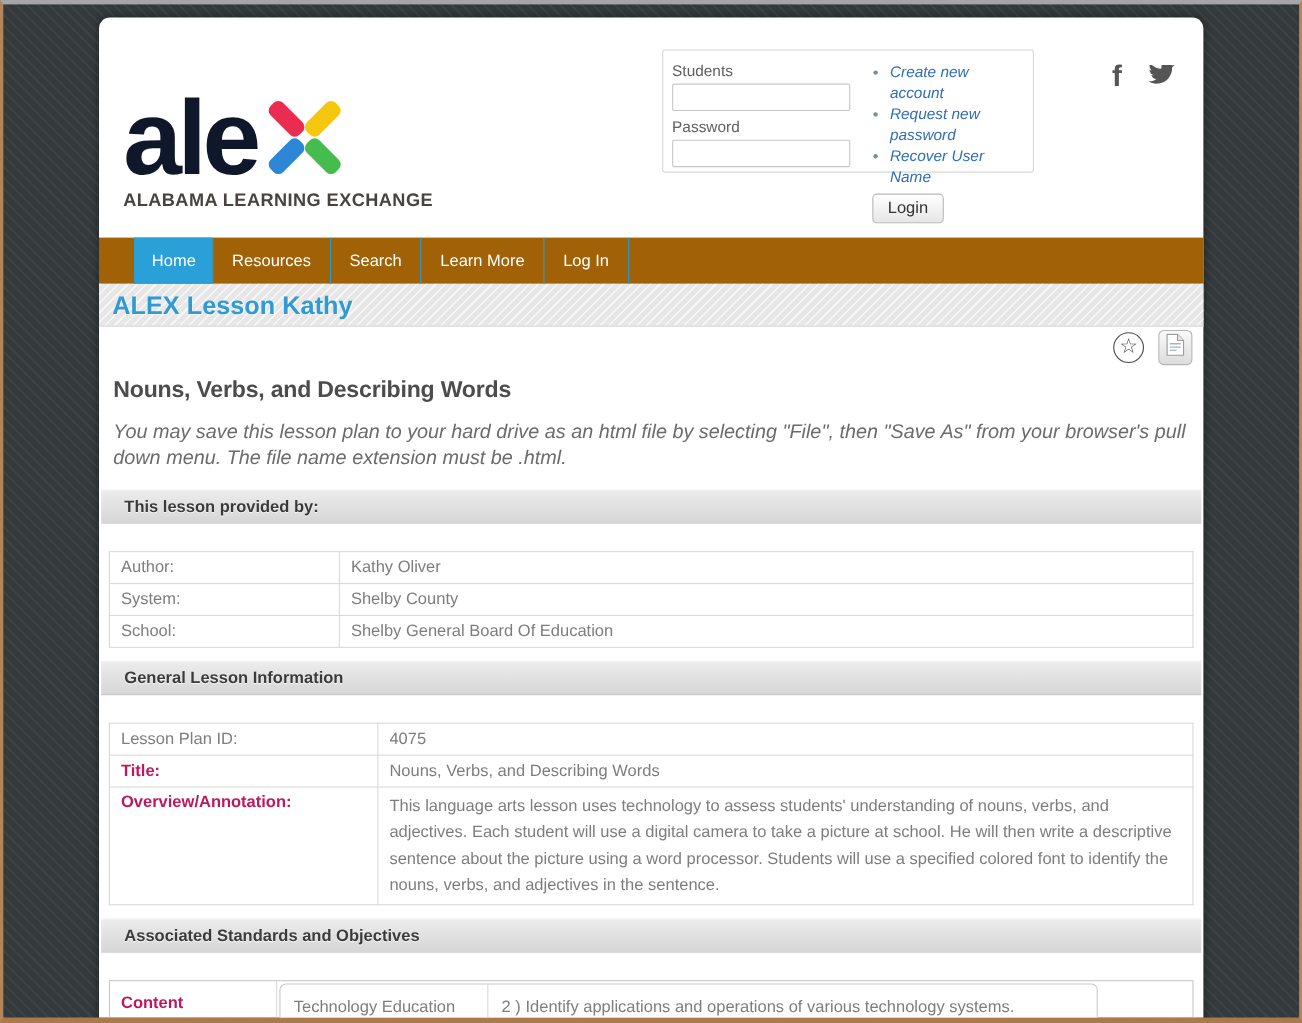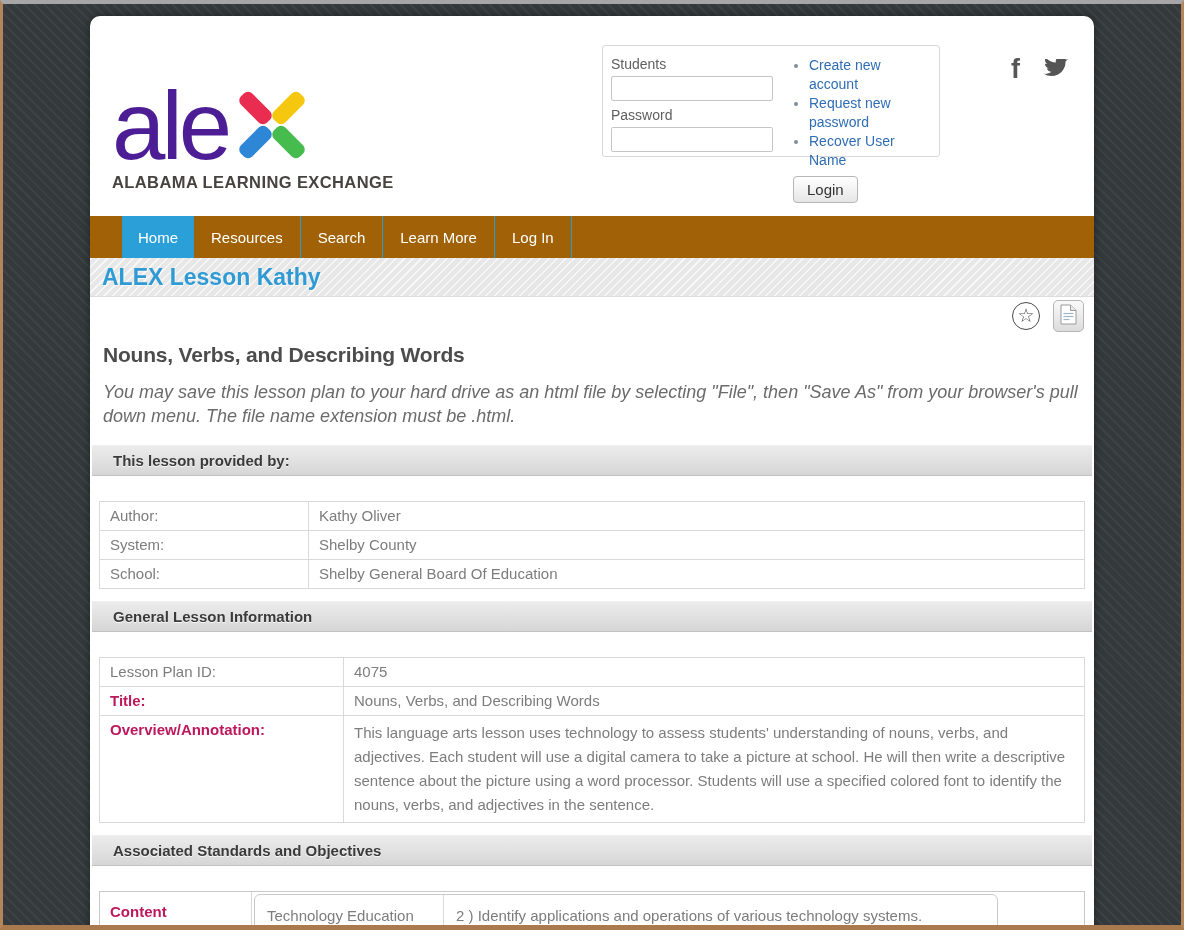--- a/index.html
+++ b/index.html
@@ -20,42 +20,42 @@
     position:absolute; left:87px; top:12px; width:1004px; height:960px;
     background:#fff; border-radius:10px 10px 0 0;
     box-shadow:0 0 8px rgba(0,0,0,.45);
   }
 
   
   .card-header{position:relative; height:200px;}
 
   .logo{position:absolute; left:22px; top:36px; width:320px;}
   .logo-row{display:flex; align-items:flex-end; height:112px;}
-  .logo-word{font-size:96px; font-weight:normal; color:#4c1d95; letter-spacing:-4px; line-height:0.78; }
+  .logo-word{font-size:96px; font-weight:bold; color:#0f172a; letter-spacing:-4px; line-height:0.78; }
   .logo-x{position:relative; width:68px; height:74px; margin-left:10px; margin-bottom:2px;}
   .logo-x span{position:absolute; width:37px; height:16px; border-radius:6px;}
   .x-red   {left:-1px; top:12px;  transform:rotate(45deg);}
   .x-yellow{right:-1px; top:12px; transform:rotate(-45deg);}
   .x-blue  {left:-1px; bottom:12px; transform:rotate(-45deg);}
   .x-green {right:-1px; bottom:12px; transform:rotate(45deg);}
   .logo-tagline{margin-top:9px; font-size:16.5px; font-weight:bold; color:#474340; letter-spacing:0.4px; white-space:nowrap;}
 
   .login-box{
     position:absolute; left:512px; top:29px; width:338px; height:112px;
     border:1px solid #d8d8d8; border-radius:3px; background:#fff; box-sizing:border-box;
     padding:10px 8px 0 8px;
   }
   .login-cols{display:flex;}
   .login-left{width:168px;}
   .login-label{font-size:14px; color:#606060; margin-bottom:4px;}
   .login-input{width:156px; height:21px; border:1px solid #c6c6c6; border-radius:2px; margin-bottom:6px;}
   .login-right{flex:1; padding-left:14px;}
   .login-links{margin:0 0 6px 0; padding-left:16px; font-size:14px; line-height:19px;}
   .login-links li{color:#7f8c9a;}
-  .login-links a{color:#2f6db5; text-decoration:none;}
+  .login-links a{color:#2f6db5; text-decoration:none;font-style:italic;}
   .login-btn{
     font-family:"Liberation Sans", sans-serif;
     font-size:15px; color:#333; padding:4px 13px; border:1px solid #b7b7b7; border-radius:4px;
     background:linear-gradient(#ffffff,#e6e6e6); cursor:pointer;
   }
 
   .social{position:absolute; right:26px; top:40px; display:flex; align-items:center; gap:24px;}
   .fb-icon{font-size:27px; font-weight:bold; color:#555; line-height:26px;}
   .tw-icon svg{display:block;}
 

